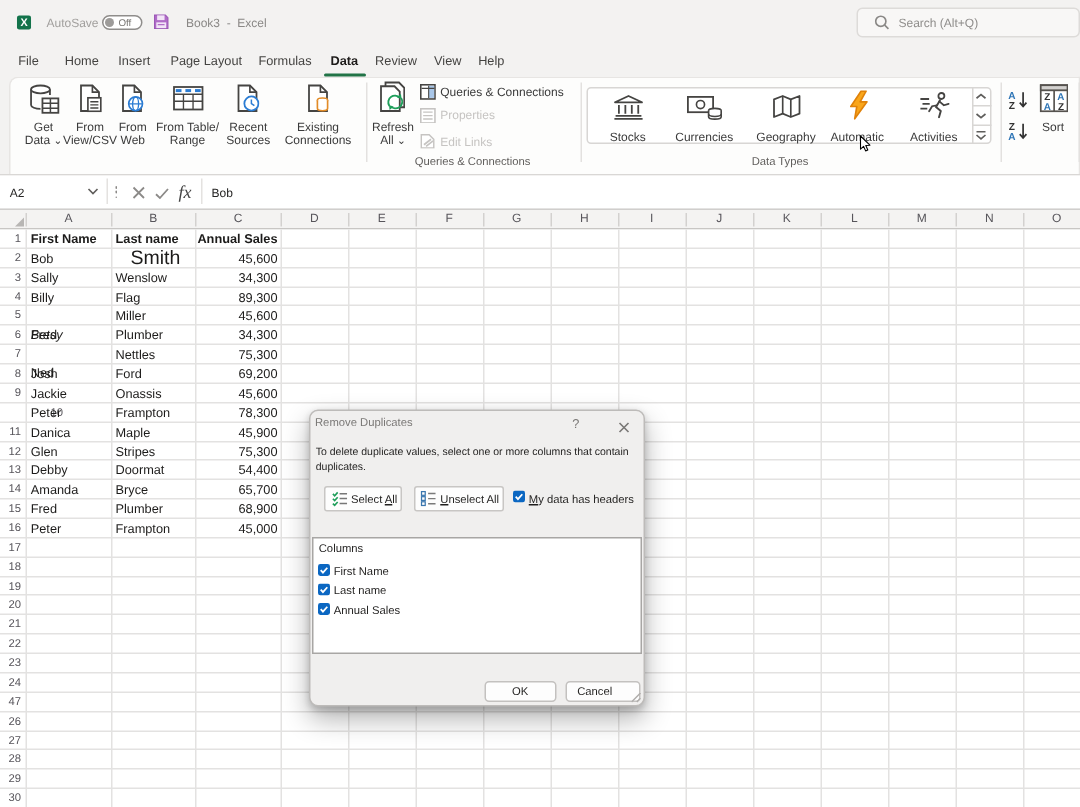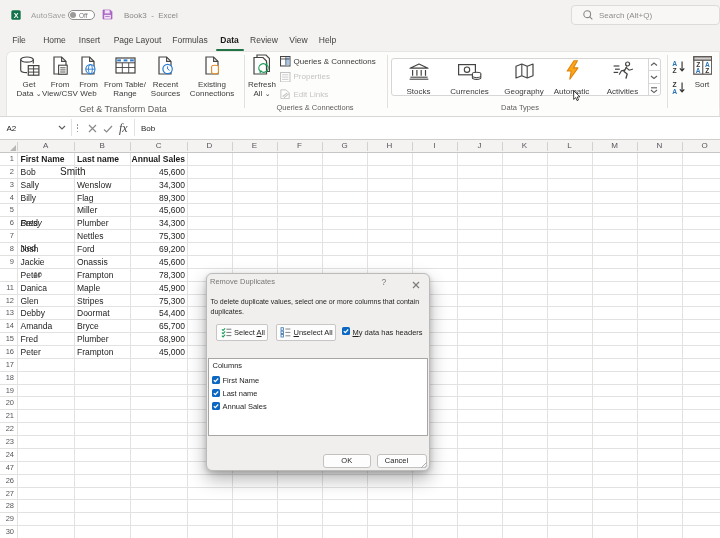--- a/index.html
+++ b/index.html
@@ -93,21 +93,20 @@
 <div class="t" style="left:145.5px;top:78.5px;font-size:8px;color:#3b3b3b;line-height:11px;width:40px;text-align:center;">Recent</div>
 <div class="t" style="left:145.5px;top:87.5px;font-size:8px;color:#3b3b3b;line-height:11px;width:40px;text-align:center;">Sources</div>
 <svg class="a" style="left:204.5px;top:55.5px;" width="15" height="19" viewBox="0 0 15 19">
       <path d="M1 1 h7.6 l4.4 4.4 V18 H1 z" fill="#fff" stroke="#454442" stroke-width="1.2"></path>
 <path d="M8.6 1 v4.4 h4.4" fill="none" stroke="#454442" stroke-width="1.1"></path>
       <ellipse cx="10" cy="10.8" rx="3.4" ry="1.5" fill="#fff" stroke="#e28b27" stroke-width="1.1"></ellipse>
 <path d="M6.6 10.8 v5.4 c0 .9 1.5 1.6 3.4 1.6 s3.4-.7 3.4-1.6 v-5.4" fill="#fff" stroke="#e28b27" stroke-width="1.1"></path>
     </svg>
 <div class="t" style="left:182px;top:78.5px;font-size:8px;color:#3b3b3b;line-height:11px;width:60px;text-align:center;">Existing</div>
 <div class="t" style="left:182px;top:87.5px;font-size:8px;color:#3b3b3b;line-height:11px;width:60px;text-align:center;">Connections</div>
-<div class="t" style="left:53px;top:103px;font-size:9px;color:#605e5c;line-height:12px;width:140px;text-align:center;">Get &amp; Transform Data</div>
 <div class="a" style="left:243.5px;top:55px;width:1px;height:53px;background:#e3e1df;"></div>
 <svg class="a" style="left:252.5px;top:54px;" width="17" height="22" viewBox="0 0 17 22">
       <path d="M1 3.5 h9 l3.5 3.5 V20 H1 z" fill="#fff" stroke="#454442" stroke-width="1.2"></path>
 <path d="M4 3.5 V1 h9 l3.5 3.5 V17.5 h-3" fill="none" stroke="#454442" stroke-width="1.2"></path>
 <path d="M6.6 16.6 a4.4 4.4 0 0 1 1.2 -6.1 a4.4 4.4 0 0 1 5.6 0.6" fill="none" stroke="#1e9e5a" stroke-width="1.25"></path>
 <path d="M14.3 8.6 l.4 3.4 -3.2 -1.1 z" fill="#1e9e5a"></path>
 <path d="M14.4 11.4 a4.4 4.4 0 0 1 -1.2 6.1 a4.4 4.4 0 0 1 -5.6 -0.6" fill="none" stroke="#1e9e5a" stroke-width="1.25"></path>
 <path d="M6.7 19.4 l-.4 -3.4 3.2 1.1 z" fill="#1e9e5a"></path>
     </svg>
 <div class="t" style="left:242px;top:78.5px;font-size:8px;color:#3b3b3b;line-height:11px;width:40px;text-align:center;">Refresh</div>
@@ -334,21 +333,21 @@
 <div class="t" style="left:0px;top:462.808px;font-size:7.5px;color:#57555b;line-height:10.5px;width:14px;text-align:right;">47</div>
 <div class="t" style="left:0px;top:475.675px;font-size:7.5px;color:#57555b;line-height:10.5px;width:14px;text-align:right;">26</div>
 <div class="t" style="left:0px;top:488.54200000000003px;font-size:7.5px;color:#57555b;line-height:10.5px;width:14px;text-align:right;">27</div>
 <div class="t" style="left:0px;top:501.40900000000005px;font-size:7.5px;color:#57555b;line-height:10.5px;width:14px;text-align:right;">28</div>
 <div class="t" style="left:0px;top:514.2760000000001px;font-size:7.5px;color:#57555b;line-height:10.5px;width:14px;text-align:right;">29</div>
 <div class="t" style="left:0px;top:527.143px;font-size:7.5px;color:#57555b;line-height:10.5px;width:14px;text-align:right;">30</div>
 <div class="t" style="left:20.5px;top:154.0px;font-size:8.5px;color:#1c1b1a;line-height:10.5px;font-weight:bold;">First Name</div>
 <div class="t" style="left:77px;top:154.0px;font-size:8.5px;color:#1c1b1a;line-height:10.5px;font-weight:bold;">Last name</div>
 <div class="t" style="left:131px;top:154.0px;font-size:8.5px;color:#1c1b1a;line-height:10.5px;width:54px;text-align:right;font-weight:bold;">Annual Sales</div>
 <div class="t" style="left:20.5px;top:166.867px;font-size:8.5px;color:#1c1b1a;line-height:10.5px;">Bob</div>
-<div class="t" style="left:60px;top:166.867px;font-size:10px;color:#1c1b1a;line-height:10.5px;">Smith</div>
+<div class="t" style="left:87px;top:166.867px;font-size:13px;color:#1c1b1a;line-height:10.5px;">Smith</div>
 <div class="t" style="left:131px;top:166.867px;font-size:8.5px;color:#1c1b1a;line-height:10.5px;width:54px;text-align:right;">45,600</div>
 <div class="t" style="left:20.5px;top:179.734px;font-size:8.5px;color:#1c1b1a;line-height:10.5px;">Sally</div>
 <div class="t" style="left:77px;top:179.734px;font-size:8.5px;color:#1c1b1a;line-height:10.5px;">Wenslow</div>
 <div class="t" style="left:131px;top:179.734px;font-size:8.5px;color:#1c1b1a;line-height:10.5px;width:54px;text-align:right;">34,300</div>
 <div class="t" style="left:20.5px;top:192.601px;font-size:8.5px;color:#1c1b1a;line-height:10.5px;">Billy</div>
 <div class="t" style="left:77px;top:192.601px;font-size:8.5px;color:#1c1b1a;line-height:10.5px;">Flag</div>
 <div class="t" style="left:131px;top:192.601px;font-size:8.5px;color:#1c1b1a;line-height:10.5px;width:54px;text-align:right;">89,300</div>
 <div class="t" style="left:20.5px;top:218px;font-size:8.5px;color:#1c1b1a;line-height:10.5px;font-style:italic;">Betsy</div>
 <div class="t" style="left:77px;top:205.46800000000002px;font-size:8.5px;color:#1c1b1a;line-height:10.5px;">Miller</div>
 <div class="t" style="left:131px;top:205.46800000000002px;font-size:8.5px;color:#1c1b1a;line-height:10.5px;width:54px;text-align:right;">45,600</div>

